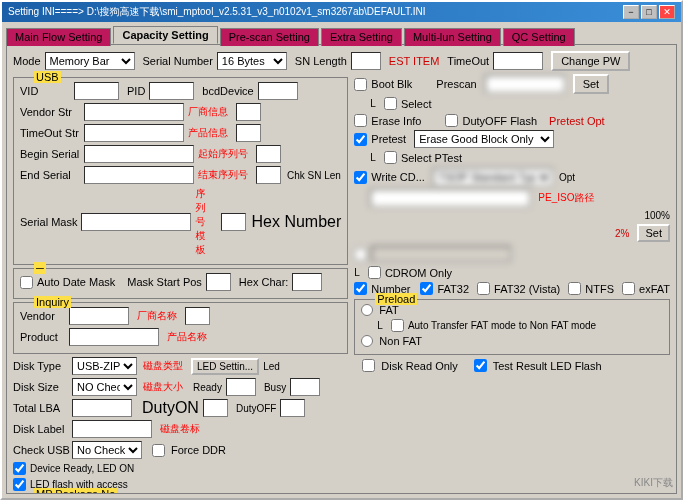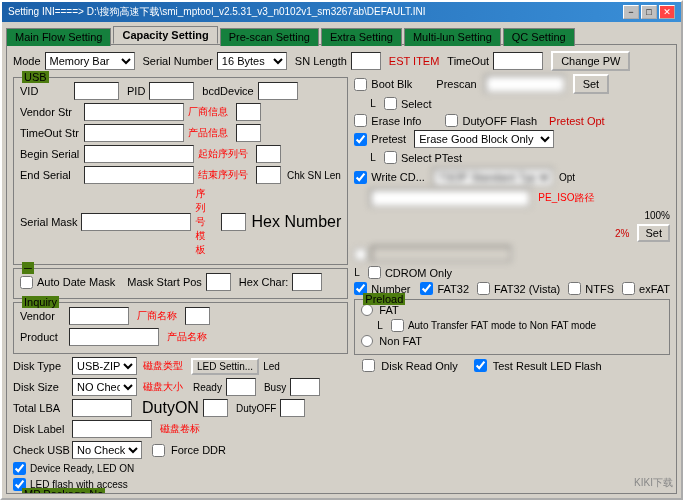--- a/index.html
+++ b/index.html
@@ -4,30 +4,30 @@
   <style>
     * { box-sizing: border-box; margin: 0; padding: 0; font-family: 'MS Sans Serif', Arial, sans-serif; font-size: 11px; }
     body { background: #f0f0f0; width: 683px; height: 500px; overflow: hidden; }
     .title-bar { background: linear-gradient(to right, #1a5fa8, #3a8fd8); color: white; padding: 3px 6px; display: flex; justify-content: space-between; align-items: flex-start; height: 20px; }
     .title-bar-controls { display: flex; gap: 2px; }
     .title-bar-btn { background: #c0c0c0; border: 1px outset #fff; width: 16px; height: 14px; font-size: 9px; cursor: pointer; display: flex; align-items: center; justify-content: center; }
     .window { border: 2px outset #fff; background: #d4d0c8; }
     .tabs { display: flex; padding: 4px 4px 0; gap: 2px; background: #d4d0c8; }
     .tab { background: #d4d0c8; border: 1px solid #808080; border-bottom: none; padding: 2px 8px; cursor: pointer; font-size: 11px; position: relative; }
     .tab.active { background: #d4d0c8; border-bottom: 1px solid #d4d0c8; z-index: 1; font-weight: bold; }
-    .tab:not(.active) { background: #15803d; top: 2px; }
+    .tab:not(.active) { background: #be185d; top: 2px; }
     .tab-content { background: #d4d0c8; border: 1px solid #808080; padding: 6px; margin: 0 4px 4px; }
     .row { display: flex; align-items: center; gap: 4px; margin-bottom: 3px; }
     label { white-space: nowrap; color: #000; }
     input[type="text"] { background: white; border: 1px inset #808080; height: 18px; padding: 1px 2px; font-size: 11px; }
     select { background: white; border: 1px inset #808080; height: 18px; font-size: 11px; }
     input[type="checkbox"] { width: 13px; height: 13px; }
     input[type="radio"] { width: 12px; height: 12px; }
     .group-box { border: 1px solid #808080; padding: 4px 6px 4px; margin: 3px 0; position: relative; }
-    .group-box-title { position: absolute; top: -7px; left: 8px; background: #4d7c0f; padding: 0 2px; font-size: 11px; }
+    .group-box-title { position: absolute; top: -7px; left: 20px; background: #fde047; padding: 0 2px; font-size: 11px; }
     .btn { background: #d4d0c8; border: 2px outset #fff; padding: 2px 8px; cursor: pointer; font-size: 11px; min-width: 30px; }
     .red-text { color: red; }
     .blurred { filter: blur(3px); }
     .watermark { position: fixed; bottom: 10px; right: 10px; color: #888; font-size: 10px; }
   </style>
 </head>
 <body>
 
 <div class="window" style="width:683px;height:500px;display:flex;flex-direction:column;">
 

